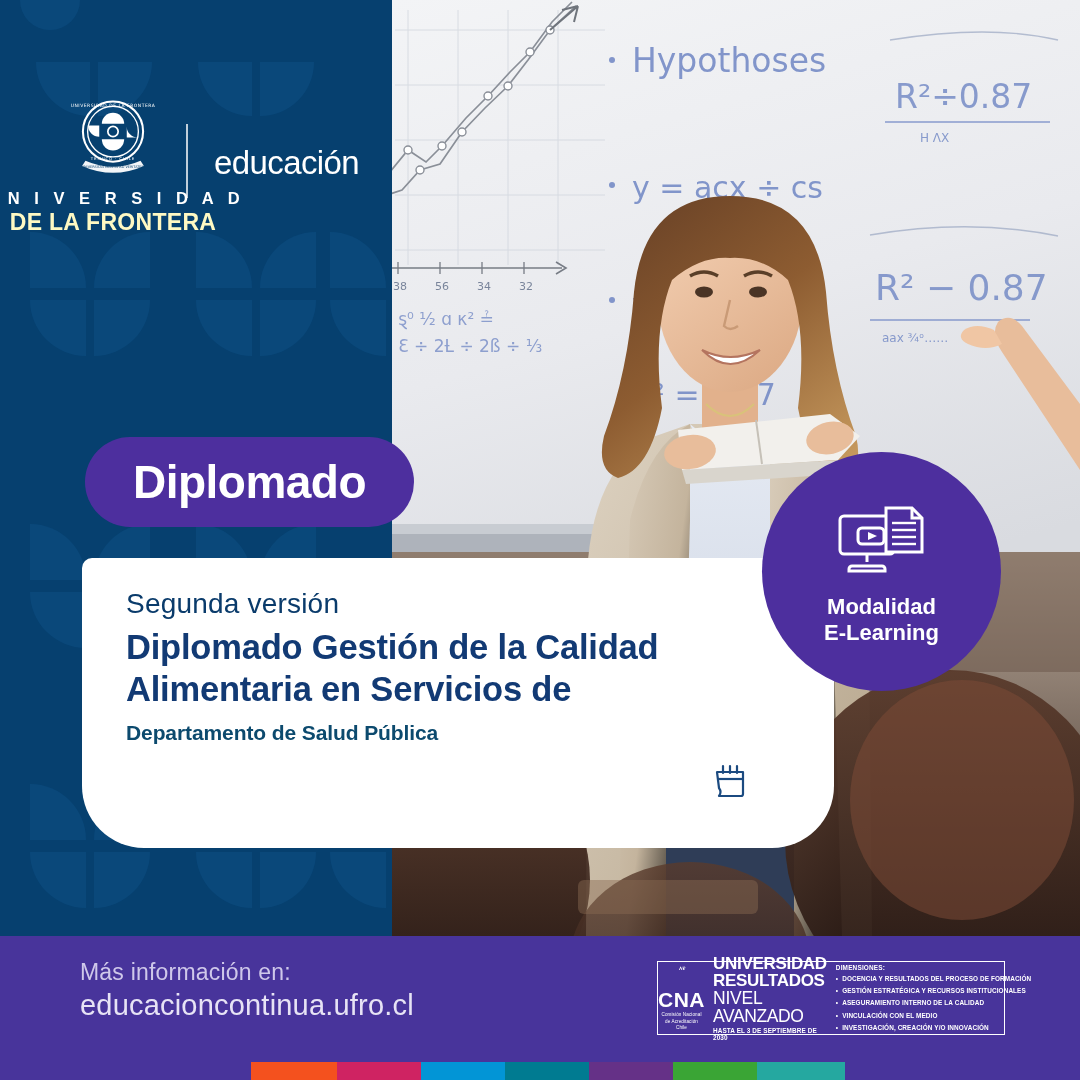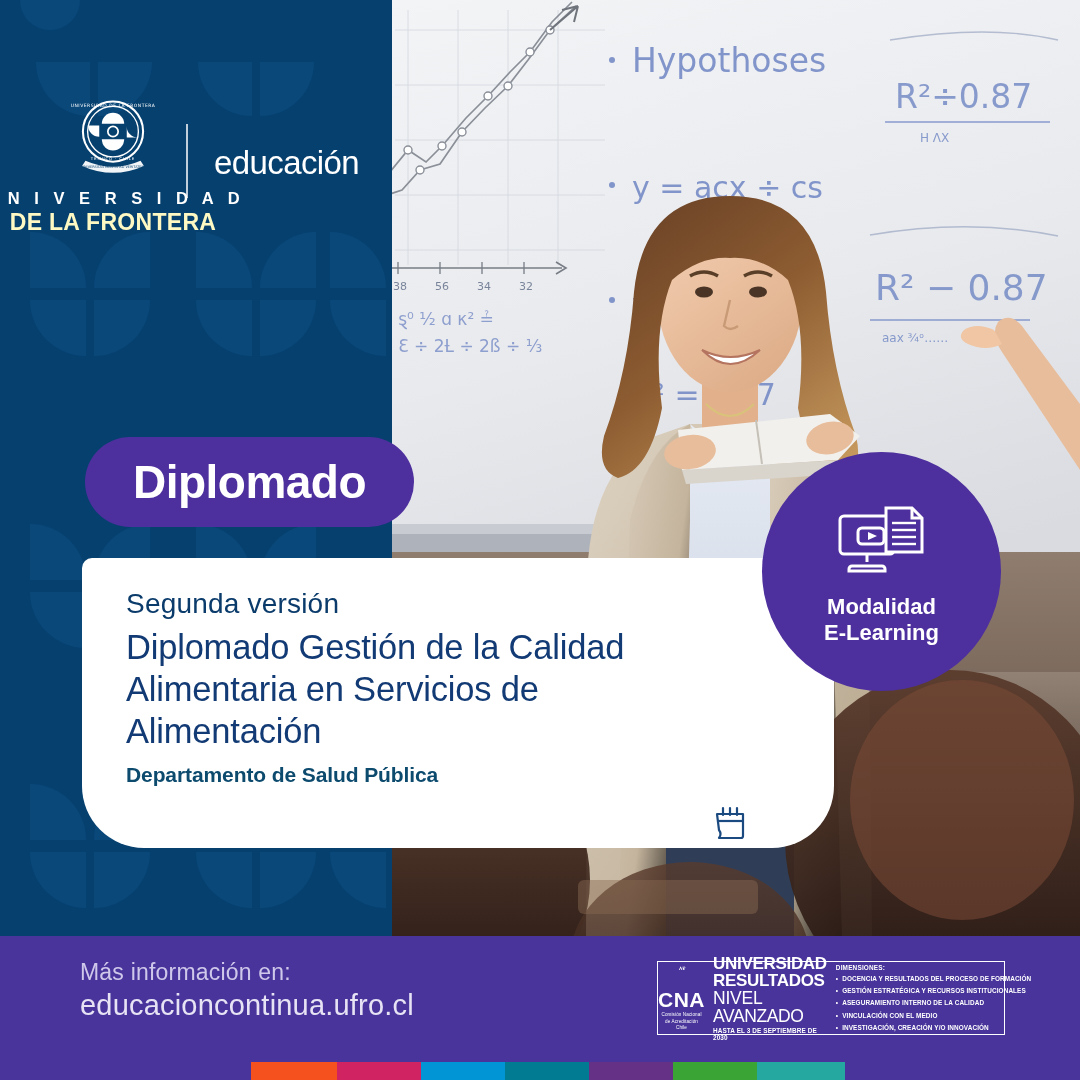--- a/index.html
+++ b/index.html
@@ -94,21 +94,21 @@
     background: #ffffff;
     border-radius: 10px 10px 62px 62px;
     z-index: 5;
     padding: 30px 44px 0 44px;
   }
   .kicker {
     color: #0a3b6b; font-size: 28px; font-weight: 400;
     letter-spacing: 0.2px; margin-bottom: 4px;
   }
   .title {
-    color: #123a74; font-size: 34.5px; font-weight: 400;
+    color: #123a74; font-size: 34.5px; font-weight: 700;
     line-height: 1.22; letter-spacing: -0.2px; margin-top: 6px;
   }
   .subtitle {
     color: #0c4a6e; font-size: 21px; font-weight: 700;
     margin-top: 11px; letter-spacing: -0.1px;
   }
   .date-row {
     display: flex; align-items: center; justify-content: flex-end;
     gap: 14px; margin-top: 18px; padding-right: 44px;
   }
@@ -450,21 +450,20 @@
     </svg>
     <div class="modality-l1">Modalidad</div>
     <div class="modality-l2">E-Learning</div>
   </div>
 
   <div class="card">
     <div class="kicker">Segunda versión</div>
     <div class="title">
       <div>Diplomado Gestión de la Calidad</div>
       <div>Alimentaria en Servicios de</div>
-      <div>Alimentación</div>
     </div>
     <div class="subtitle">Departamento de Salud Pública</div>
     <div class="date-row">
       <svg class="cal-icon" viewBox="0 0 34 36">
         <path d="M5 9 h26 v22 a2 2 0 0 1 -2 2 h-22 q3 -4 0 -8 z" fill="none" stroke="#1b4a80" stroke-width="2.2" stroke-linejoin="round"></path>
         <line x1="5" y1="16" x2="31" y2="16" stroke="#1b4a80" stroke-width="2.2"></line>
         <g stroke="#1b4a80" stroke-width="2.2" stroke-linecap="round">
           <line x1="11" y1="3" x2="11" y2="10"></line>
           <line x1="18" y1="3" x2="18" y2="10"></line>
           <line x1="25" y1="3" x2="25" y2="10"></line>

